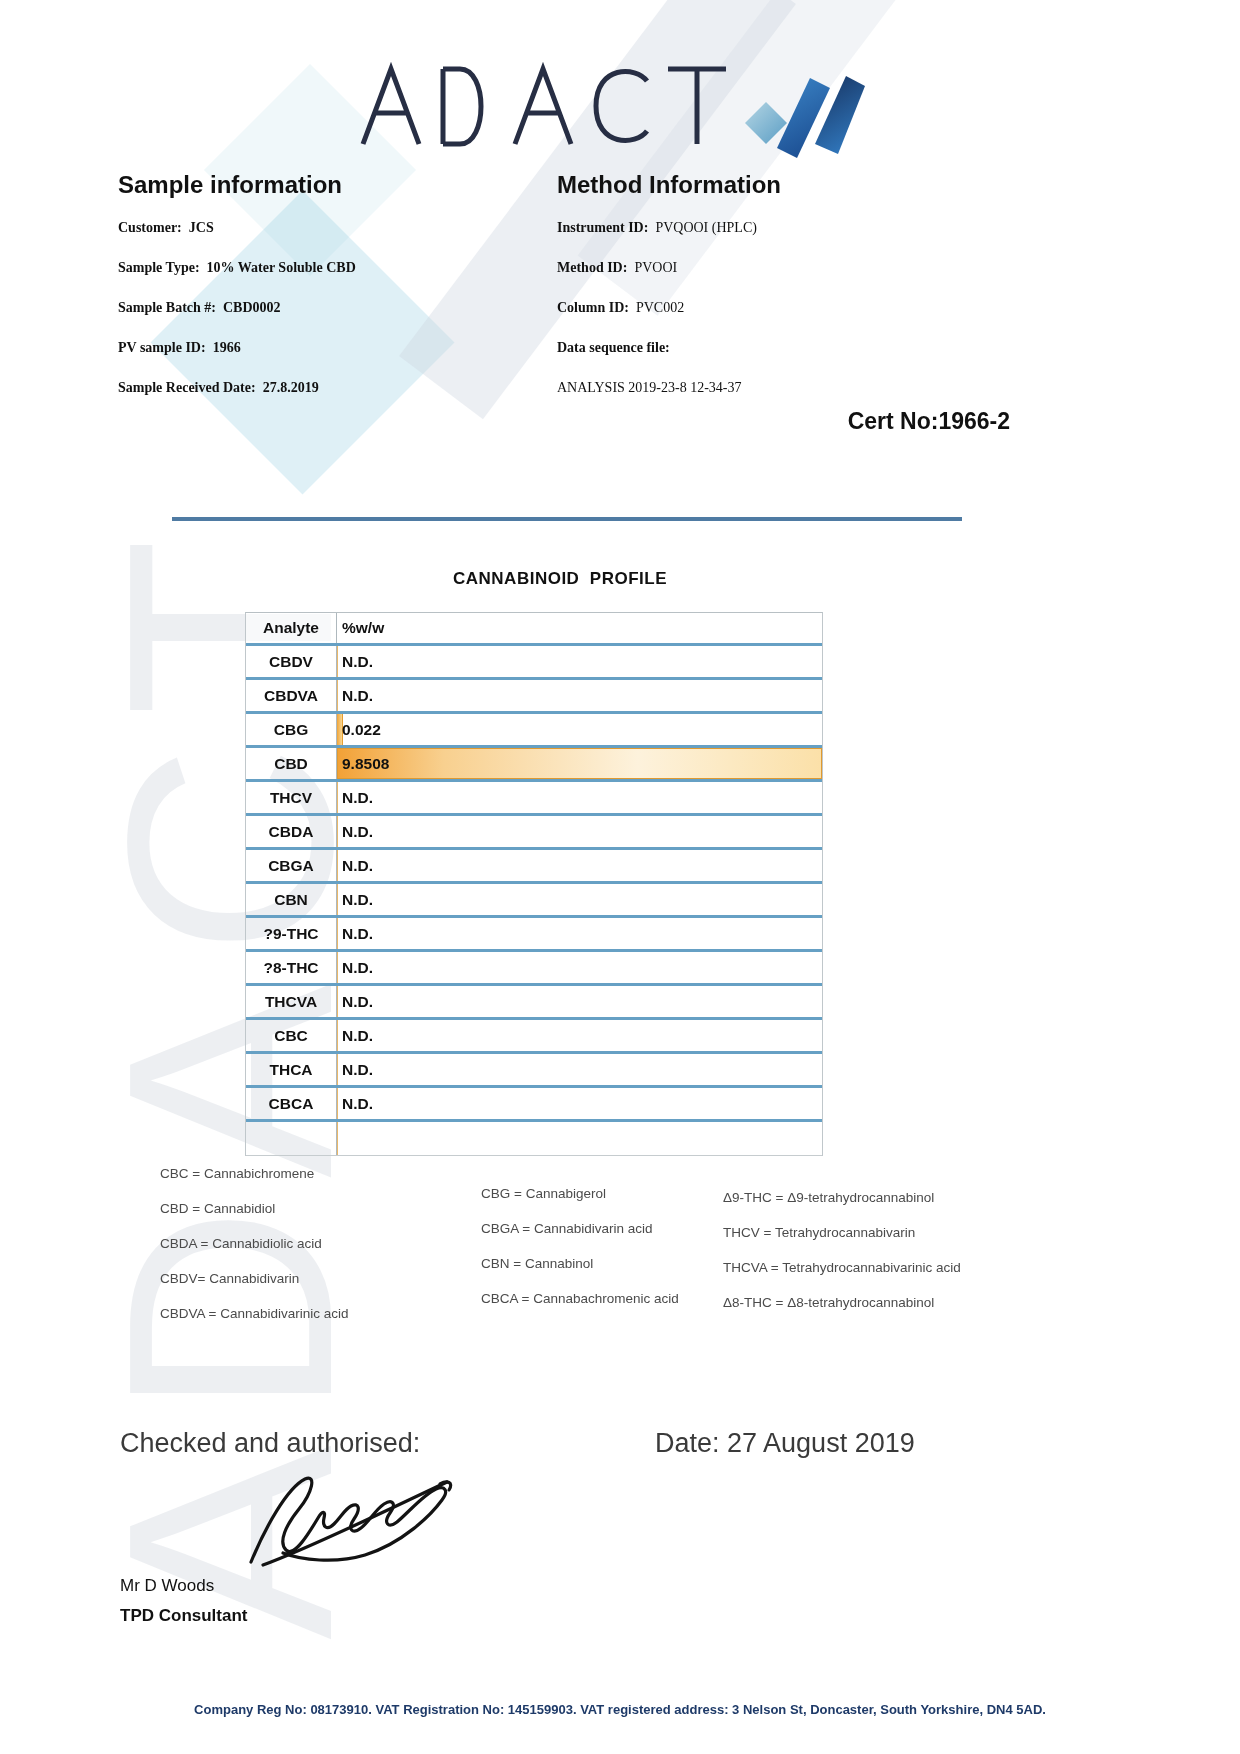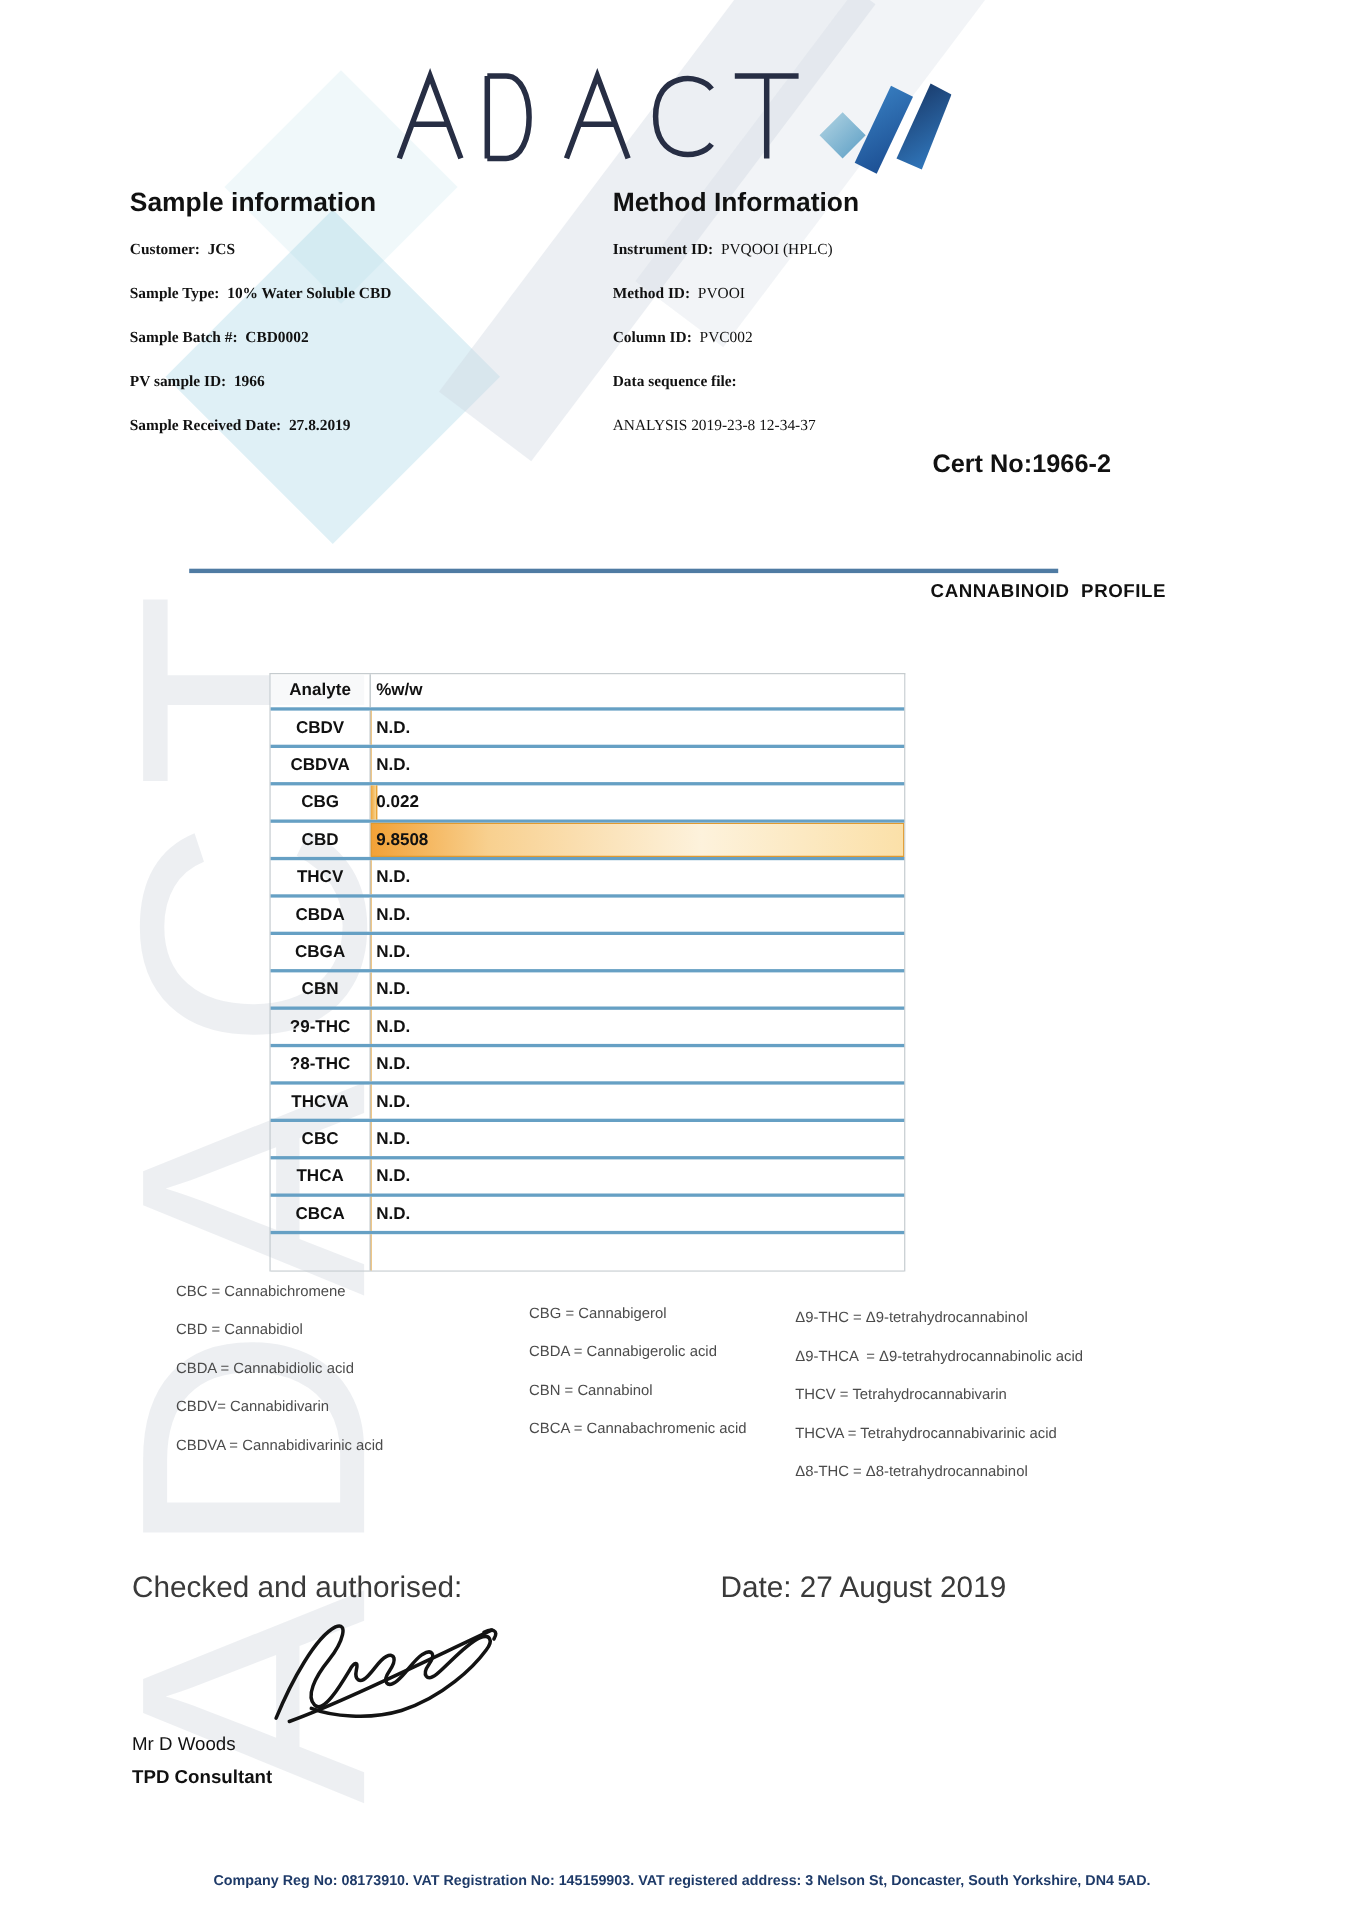--- a/index.html
+++ b/index.html
@@ -54,21 +54,21 @@
   .info-line{height:40px;line-height:40px;font-size:14px;white-space:pre;font-family:Liberation Serif, serif;}
   .fld-label{font-weight:bold;margin-right:7px;}
   .fld-label:empty{margin-right:0;}
   .sample-col .fld-value{font-weight:bold;}
   .method-col .fld-value{font-weight:normal;}
   
   .cert{right:230px;top:408px;font-size:23px;font-weight:bold;z-index:1;}
   
   .divider{left:172px;top:517px;width:790px;height:4px;background:#4f7ba3;z-index:1;}
   
-  .tbl-title{left:60px;top:528px;width:1000px;text-align:right;
+  .tbl-title{left:60px;top:569px;width:1000px;text-align:center;
     font-size:17px;font-weight:bold;letter-spacing:.5px;white-space:pre;z-index:1;}
   .tbl{left:245px;top:612px;width:576px;z-index:1;
     border-left:1px solid #c0c7cb;border-right:1px solid #c0c7cb;border-top:1px solid #b8c0c4;
     background:transparent;}
   .t-row{display:flex;height:31px;line-height:31px;border-bottom:3px solid #66a0c4;}
   .t-row.header{height:30px;line-height:30px;background:rgba(255,255,255,0.6);}
   .t-row.last{height:33px;border-bottom:1px solid #c6cccf;}
   .t-cell{font-size:15.5px;font-weight:bold;}
   .t-cell.analyte{width:90px;text-align:center;border-right:1px solid #aeb8bd;}
   .t-row.header .t-cell.analyte{text-align:center;}
@@ -292,28 +292,27 @@
 
 <div class="legend-item">CBC = Cannabichromene</div>
     <div class="legend-item">CBD = Cannabidiol</div>
     <div class="legend-item">CBDA = Cannabidiolic acid</div>
     <div class="legend-item">CBDV= Cannabidivarin</div>
     <div class="legend-item">CBDVA = Cannabidivarinic acid</div>
   </div>
 <div class="abs legend-col legend-2">
 
 <div class="legend-item">CBG = Cannabigerol</div>
-    <div class="legend-item">CBDA = Cannabigerolic acid</div>
+    <div class="legend-item">CBGA = Cannabidivarin acid</div>
     <div class="legend-item">CBN = Cannabinol</div>
     <div class="legend-item">CBCA = Cannabachromenic acid</div>
   </div>
 <div class="abs legend-col legend-3">
 
 <div class="legend-item">Δ9-THC = Δ9-tetrahydrocannabinol</div>
-    <div class="legend-item">Δ9-THCA  = Δ9-tetrahydrocannabinolic acid</div>
     <div class="legend-item">THCV = Tetrahydrocannabivarin</div>
     <div class="legend-item">THCVA = Tetrahydrocannabivarinic acid</div>
     <div class="legend-item">Δ8-THC = Δ8-tetrahydrocannabinol</div>
   </div>
 
 <div class="abs checked">Checked and authorised:</div>
 <div class="abs date">Date: 27 August 2019</div>
 
 <div class="abs sig">
   <svg width="235" height="110" viewBox="0 0 235 110">

